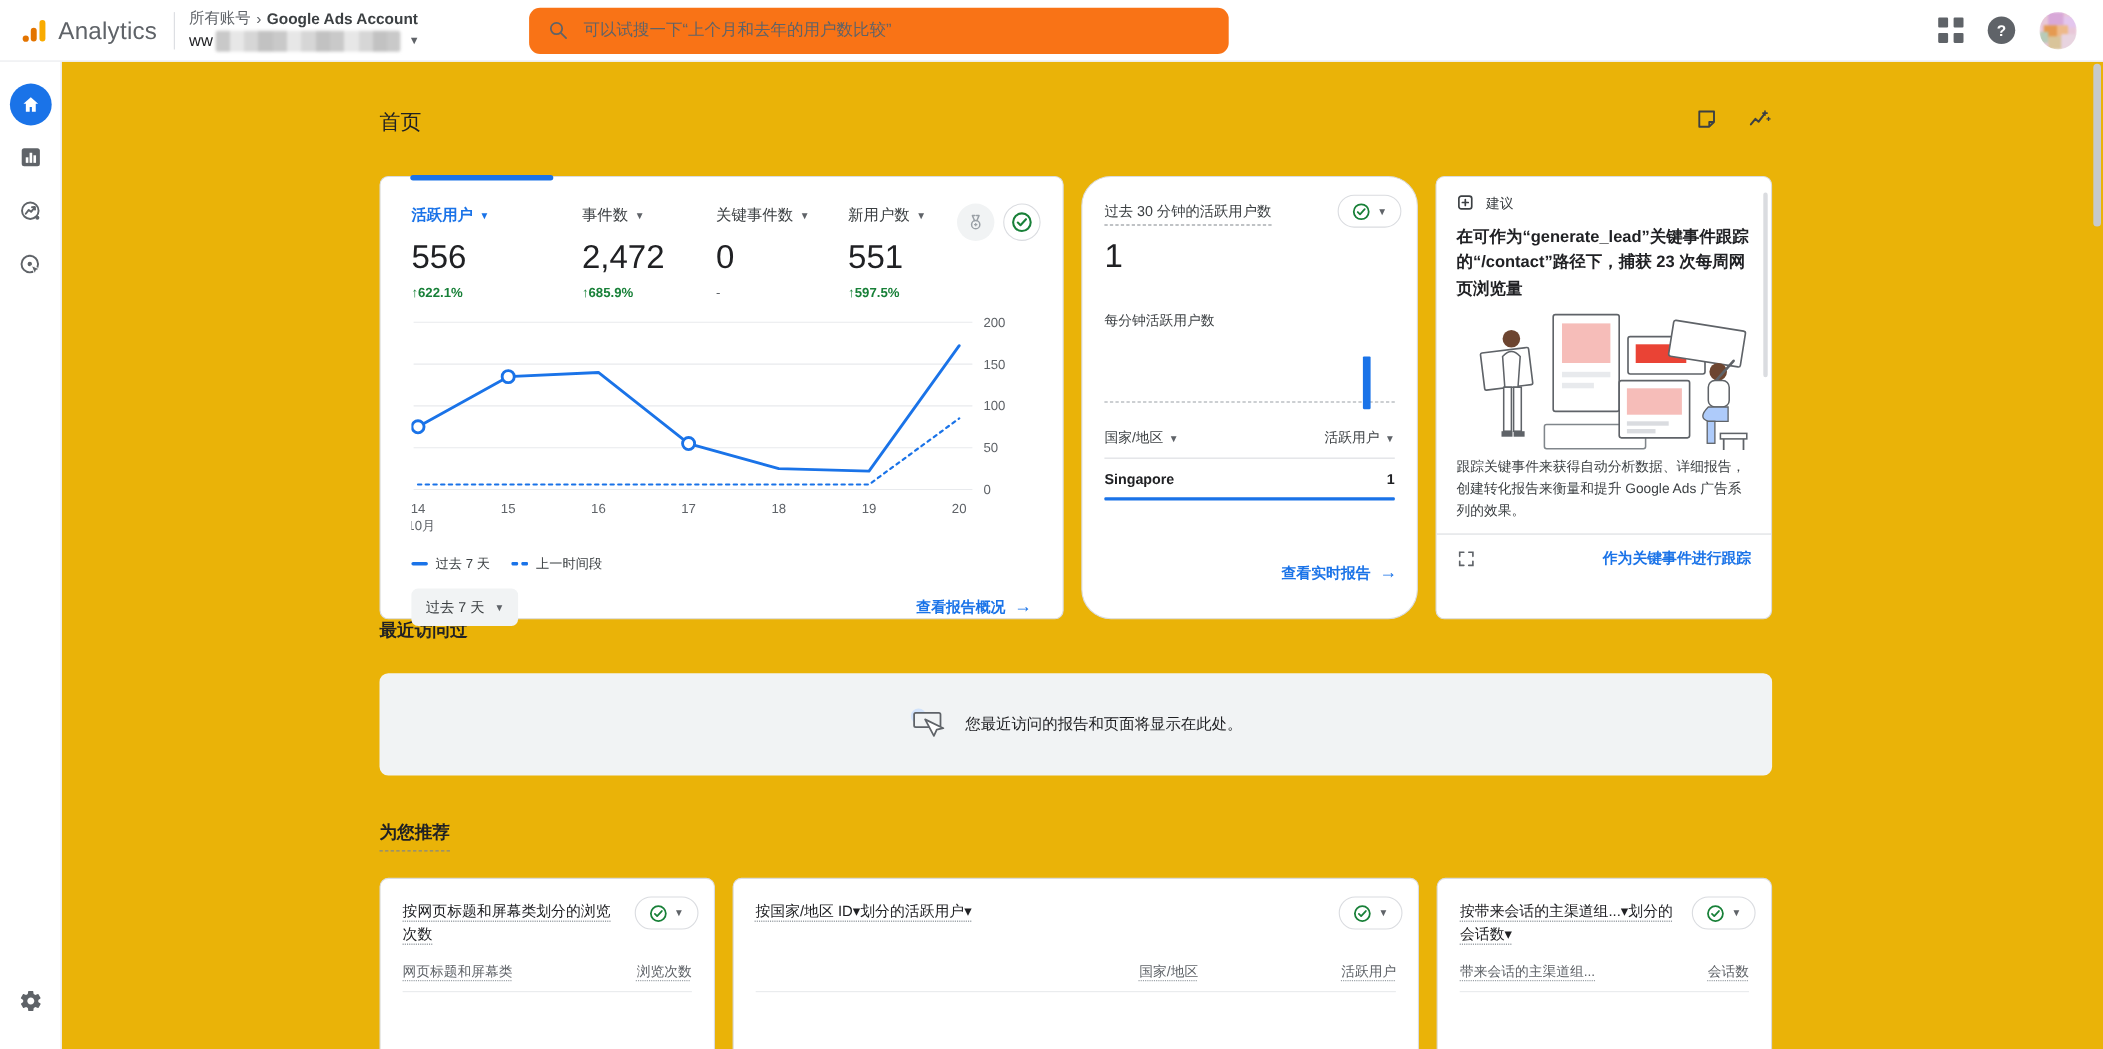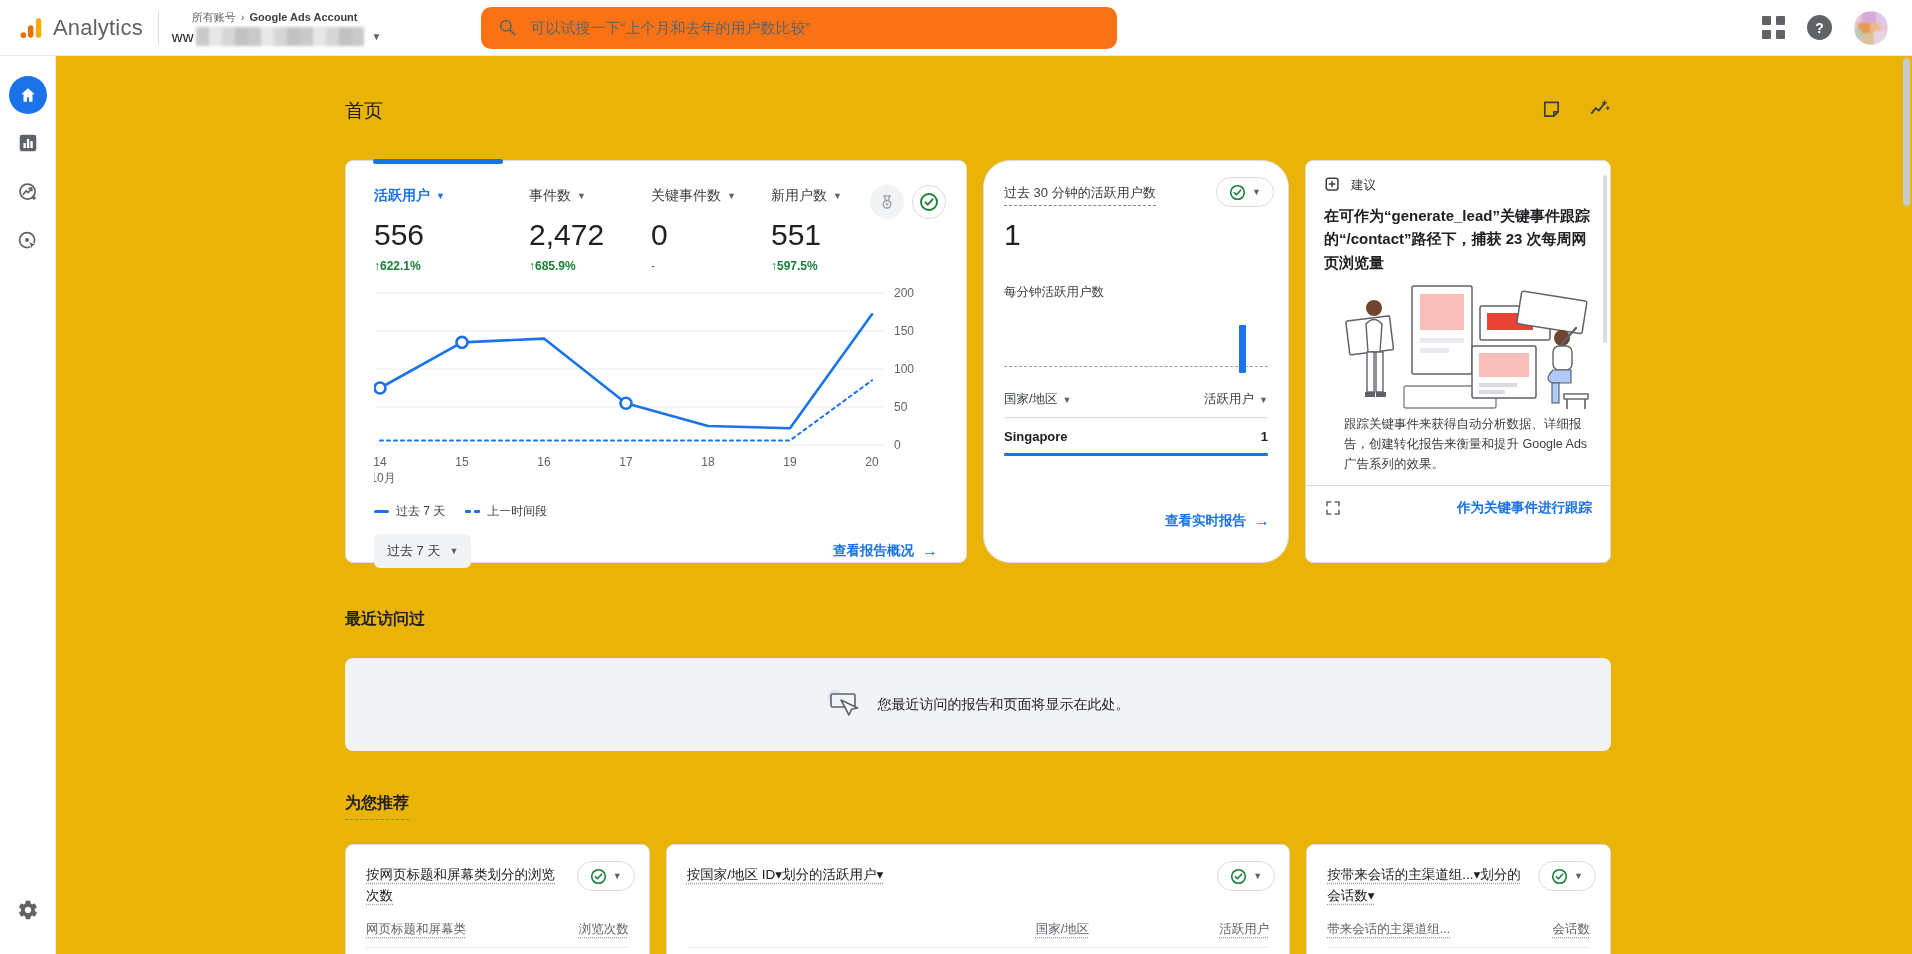--- a/index.html
+++ b/index.html
@@ -6,21 +6,21 @@
   html,body { width:1912px; height:954px; overflow:hidden; background:#fff;
     font-family:"Liberation Sans","DejaVu Sans",sans-serif; color:#202124; }
 
   
   .topbar { display:flex; align-items:center; height:56px; padding-left:18px;
     border-bottom:1px solid #e8eaed; background:#fff; position:relative; z-index:5; }
   .logo { display:flex; align-items:center; gap:9px; cursor:pointer; }
   .logo-text { font-size:22px; color:#5f6368; letter-spacing:.2px; }
   .tb-divider { width:1px; height:34px; background:#dadce0; margin:0 13px 0 15px; }
   .account-block { display:flex; flex-direction:column; justify-content:center; gap:2px; }
-  .breadcrumb { font-size:11px; color:#5f6368; display:flex; align-items:center; gap:5px;margin-left:20px; }
+  .breadcrumb { font-size:14px; color:#5f6368; display:flex; align-items:center; gap:5px; }
   .breadcrumb .bc-account { color:#3c4043; font-weight:700; }
   .property-row { display:flex; align-items:center; font-size:15px; color:#202124; }
   .blur-mosaic { width:168px; height:19px; margin-left:2px; border-radius:2px;
     background:repeating-linear-gradient(90deg,#c9c9c9 0 13px,#e7e7e7 13px 26px,#d6d6d6 26px 39px,#c2c2c2 39px 52px);
     filter:blur(1.6px); }
   .prop-caret { margin-left:8px; color:#5f6368; font-size:10px; }
   .search { margin-left:100px; width:636px; height:42px; background:#f97316; border-radius:10px;
     display:flex; align-items:center; gap:13px; padding:0 17px; }
   .search input { flex:1; border:none; background:transparent; outline:none; font-size:15px;
     color:#3c4043; font-family:inherit; }
@@ -105,28 +105,28 @@
   .rt-row { display:flex; justify-content:space-between; font-size:13px; color:#202124;
     font-weight:700; margin-top:11px; }
   .rt-rowbar { height:3px; background:#1a73e8; margin-top:9px; border-radius:1px; }
   .rt-footer { position:absolute; bottom:32px; right:18px; }
 
   
   .card.suggestion { width:306px; height:403px; padding:15px 18px; overflow:hidden; }
   .sg-head { display:flex; align-items:center; gap:9px; font-size:12.5px; color:#3c4043;text-align:right; }
   .sg-title { font-size:15px; font-weight:700; color:#202124; line-height:1.55; margin-top:10px; }
   .sg-illustration { display:block; margin:8px auto 0; }
-  .sg-body { font-size:12.5px; color:#3c4043; line-height:1.62; margin-top:4px;margin-left:20px; }
+  .sg-body { font-size:12.5px; color:#3c4043; line-height:1.62; margin-top:4px; }
   .sg-divider { border-top:1px solid #dadce0; margin:10px -18px 0; }
   .sg-footer { display:flex; justify-content:space-between; align-items:center; padding-top:13px; }
   .sg-scrollthumb { position:absolute; right:3px; top:14px; width:4px; height:168px;
     background:#dadce0; border-radius:2px; cursor:pointer; }
 
   
-  .recent-title { font-size:16px; color:#202124; font-weight:700; margin-top:46px; }
+  .recent-title { font-size:16px; color:#202124; font-weight:700; }
   .empty-panel { margin-top:28px; height:93px; background:#f1f3f4; border-radius:8px;
     display:flex; align-items:center; justify-content:center; gap:13px; }
   .empty-text { font-size:14px; color:#202124; }
 
   
   .rec-title { margin-top:42px; font-size:16px; color:#202124; font-weight:700;
     display:inline-block; border-bottom:1px dashed #80868b; padding-bottom:5px; }
   .rec-row { display:flex; gap:16px; margin-top:24px; }
   .rec-card { height:170px; padding:20px; background:#fff; border:1px solid #dadce0;
     border-radius:8px; position:relative; }

